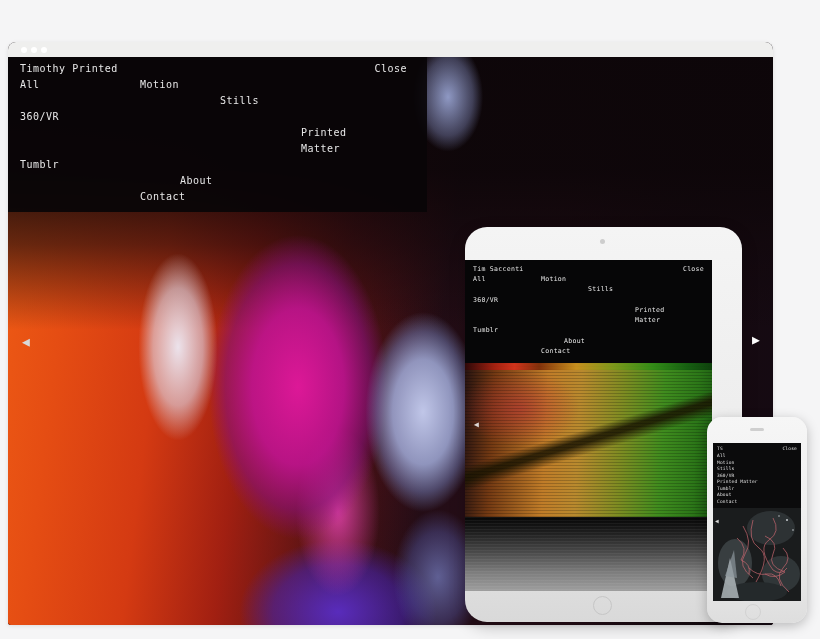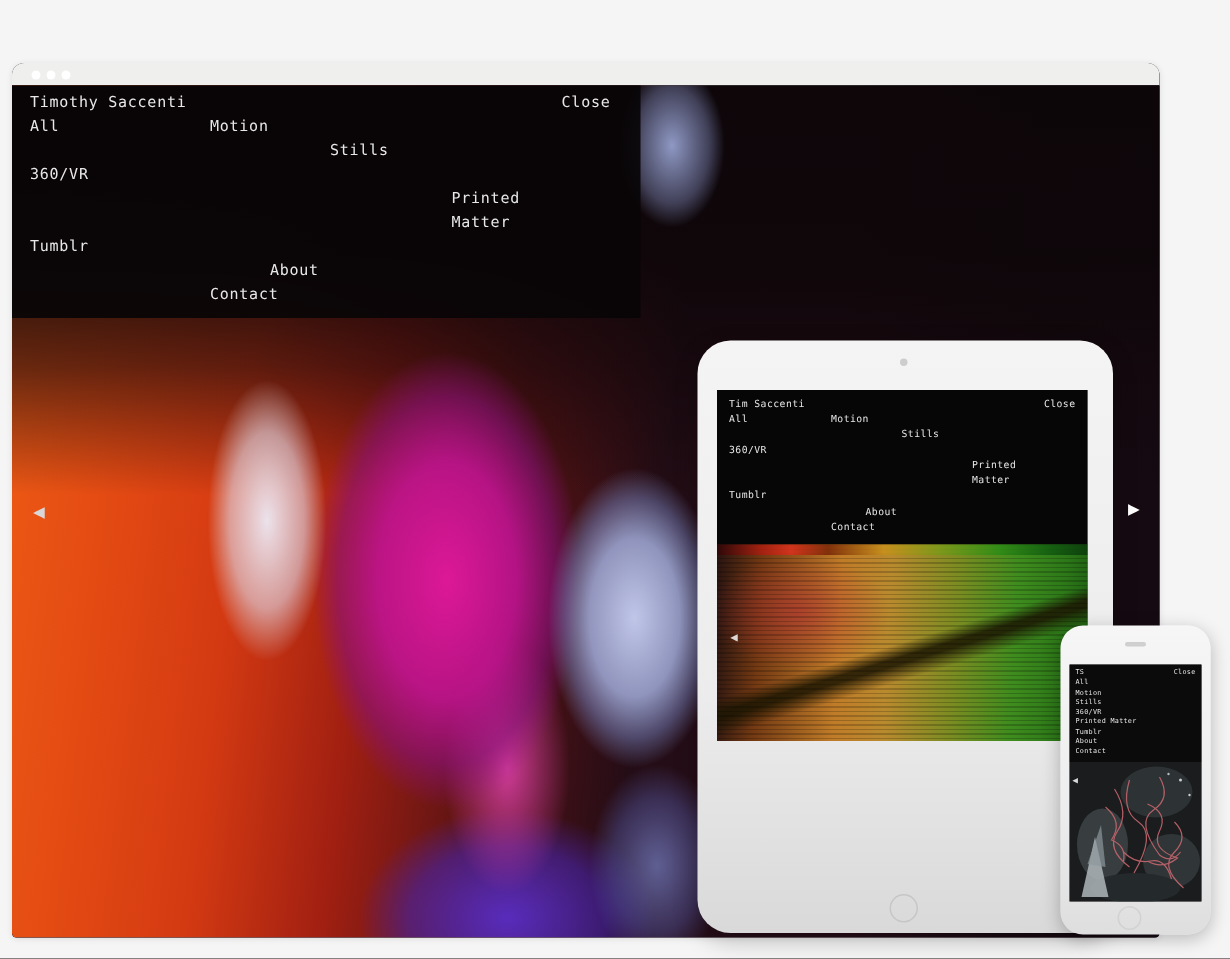--- a/index.html
+++ b/index.html
@@ -72,21 +72,21 @@
 
   
   .tablet {
     left:465px; top:227px; width:277px; height:395px;
     border-radius:22px;
     background:linear-gradient(180deg,#f4f4f4 0%,#ececec 60%,#d9d9d9 100%);
     box-shadow:0 5px 16px rgba(0,0,0,0.22);
   }
   .t-camera { left:135px; top:12px; width:5px; height:5px; border-radius:50%; background:#cdcdcd; }
   .t-screen {
-    left:13px; top:33px; width:247px; height:234px;
+    left:0; top:33px; width:247px; height:331px;
     background:#000; overflow:hidden;
   }
   .t-menu {
     position:absolute; left:0; top:0; width:247px; height:103px;
     background:rgba(6,6,7,0.97);
     color:#e6e6e6; font-size:6.5px; line-height:1; letter-spacing:0.3px;
   }
   .t-menu span { position:absolute; white-space:nowrap; cursor:pointer; }
   .t-title   { left:8px;   top:6px; }
   .t-close   { right:8px;  top:6px; }
@@ -165,21 +165,21 @@
 <div class="abs browser">
   <div class="chrome">
     <div class="dot"></div>
     <div class="dot"></div>
     <div class="dot"></div>
   </div>
 
   <div class="art"></div>
 
   <div class="d-menu">
-    <span class="d-title">Timothy Saccenti</span>
+    <span class="d-title">Timothy Printed</span>
     <span class="d-close">Close</span>
     <span class="d-all">All</span>
     <span class="d-motion">Motion</span>
     <span class="d-stills">Stills</span>
     <span class="d-vr">360/VR</span>
     <span class="d-printed">Printed</span>
     <span class="d-matter">Matter</span>
     <span class="d-tumblr">Tumblr</span>
     <span class="d-about">About</span>
     <span class="d-contact">Contact</span>

